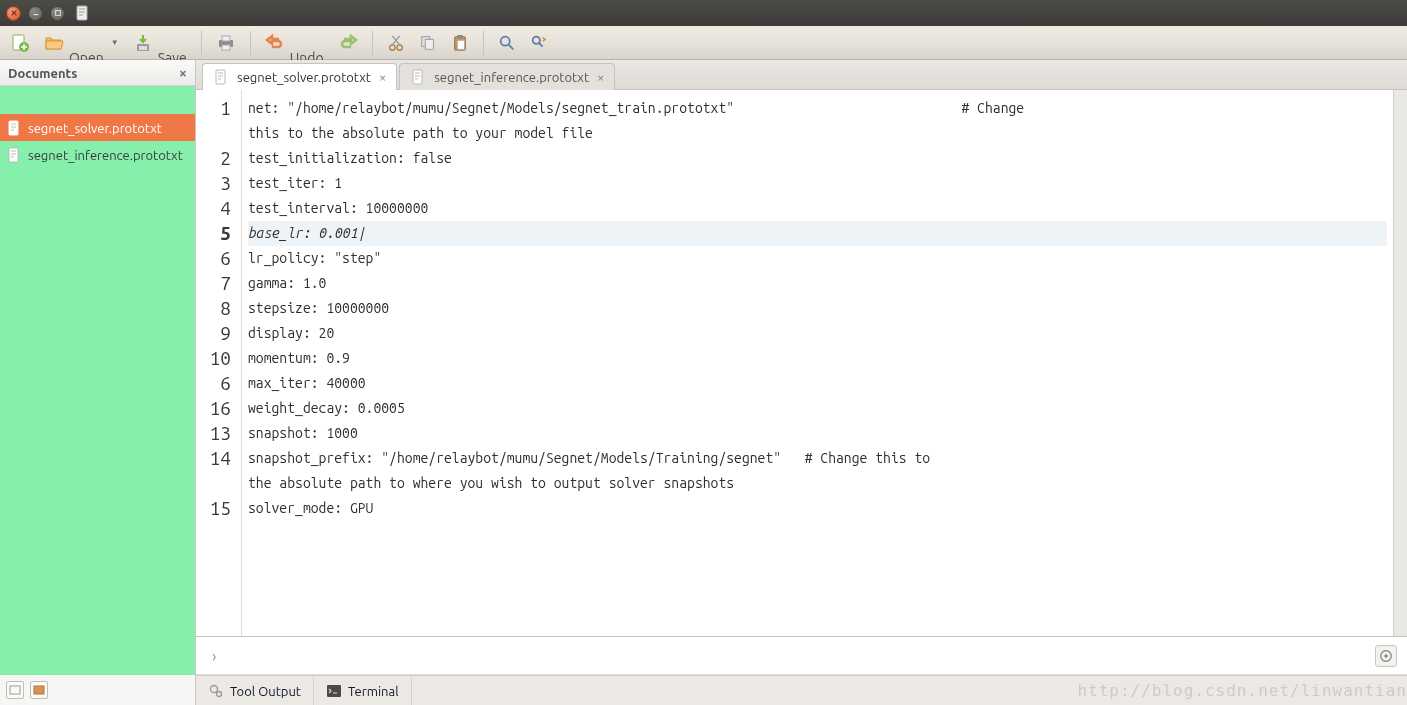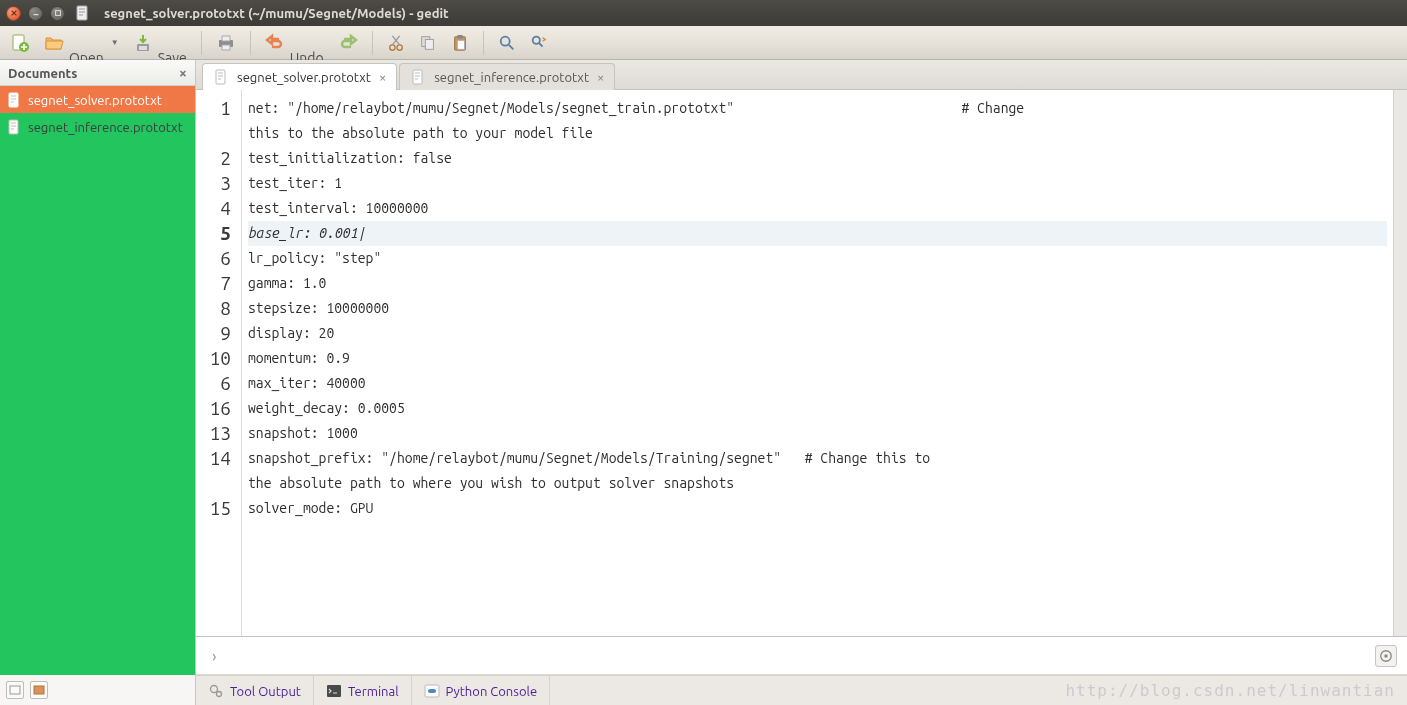--- a/index.html
+++ b/index.html
@@ -44,21 +44,21 @@
   border-radius: 3px; gap: 5px; color: #4c4c4c;
 }
 .tbtn .lbl { font-size: 14px; margin-top: 30px; }
 .sep { width: 1px; height: 24px; background: #c8c4bc; margin: 0 6px; }
 .drop-tri { font-size: 8px; color: #6b6b6b; margin-left: 2px; }
 
 
 .body-row { display: flex; height: calc(100% - 26px - 34px - 30px); }
 
 
-.sidebar { width: 196px; flex: none; background: #22c55e; border-right: 1px solid #c9c6c1; display:flex; flex-direction:column;}
+.sidebar { width: 196px; flex: none; background: #86efac; border-right: 1px solid #c9c6c1; display:flex; flex-direction:column;gap:28px;}
 .side-header {
   height: 26px; background: linear-gradient(to bottom, #fafaf9, #ecebe8);
   border-bottom: 1px solid #d4d1cc;
   display: flex; align-items: center; padding: 0 8px; justify-content: space-between;
   font-weight: bold; color: #555;
 }
 .side-close { font-size: 14px; color: #777; }
 .side-list { flex:1; overflow:hidden; }
 .side-item {
   height: 27px; display: flex; align-items: center; gap: 6px; padding: 0 6px;
@@ -107,23 +107,23 @@
 
 .search-bar { height:38px; background:#fff; border-bottom:1px solid #dedbd6; display:flex; align-items:center; justify-content:flex-end; padding:0 10px;}
 .search-trail { font-size:16px; color:#999; margin-right:auto; margin-left:6px;}
 .cog { width:22px;height:22px; border:1px solid #c8c5c0; border-radius:3px; display:flex;align-items:center;justify-content:center; background:#f4f2ef;}
 
 
 .bottom { height: 30px; display:flex; align-items: stretch; background:#ece9e4; }
 .bottom-left { width:196px; border-right:1px solid #c9c6c1; display:flex; align-items:center; padding:0 6px; gap:6px; background:#f7f6f5;}
 .bottom-icon { width:18px; height:18px; border:1px solid #c0bdb8; background:#fafaf9; border-radius:2px; display:flex;align-items:center;justify-content:center;}
 .bottom-tabs { flex:1; display:flex; align-items:center; border-top:1px solid #d3d0cb;}
-.btab { display:flex; align-items:center; gap:6px; padding:0 12px; height:100%; border-right:1px solid #d6d3ce; color:#4c1d95;}
+.btab { display:flex; align-items:center; gap:6px; padding:0 12px; height:100%; border-right:1px solid #d6d3ce; color:#0f172a;}
 .btab .bicon{width:16px;height:16px;}
-.watermark { margin-left:auto; padding-right:12px; font-family:monospace; color:#c9cbce; font-size:16px; letter-spacing:1px;}
+.watermark { margin-left:auto; font-family:monospace; color:#c9cbce; font-size:16px; letter-spacing:1px;}
 
 svg { display:block; }
 </style>
 </head>
 <body>
 
 <div class="titlebar">
   <div class="win-btn win-close">
     <svg viewBox="0 0 10 10">
         <path d="M2 2 L8 8 M8 2 L2 8" stroke="#7a2a10" stroke-width="1.5"></path>
@@ -138,21 +138,20 @@
     <svg viewBox="0 0 10 10">
         <rect x="2" y="2" width="6" height="6" fill="none" stroke="#ddd" stroke-width="1.3"></rect>
       </svg>
   </div>
   <span class="appicon">
     <svg width="16" height="16" viewBox="0 0 16 16">
         <rect x="2" y="1" width="10" height="14" rx="1" fill="#eee" stroke="#aaa"></rect>
         <path d="M4 4h6M4 7h6M4 10h4" stroke="#999" stroke-width="1"></path>
       </svg>
   </span>
-  <span class="titlebar-title">segnet_solver.prototxt (~/mumu/Segnet/Models) - gedit</span>
 </div>
 
 <div class="toolbar">
   <div class="tbtn">
     <svg width="20" height="20" viewBox="0 0 20 20">
         <rect x="3" y="2" width="11" height="15" rx="1" fill="#fff" stroke="#8fae5a"></rect>
         <circle cx="14" cy="14" r="5" fill="#7db941"></circle>
         <path d="M14 11v6M11 14h6" stroke="#fff" stroke-width="1.6"></path>
       </svg>
   </div>
@@ -331,22 +330,15 @@
         </svg>
       <span>Tool Output</span>
     </div>
     <div class="btab">
       <svg class="bicon" viewBox="0 0 16 16">
           <rect x="1" y="2" width="14" height="12" rx="1" fill="#4a4a4a"></rect>
           <path d="M3 6l2 2-2 2M7 10h4" stroke="#ddd" stroke-width="1.2" fill="none"></path>
         </svg>
       <span>Terminal</span>
     </div>
-    <div class="btab">
-      <svg class="bicon" viewBox="0 0 16 16">
-          <rect x="1" y="2" width="14" height="12" rx="1" fill="#fafafa" stroke="#bbb"></rect>
-          <path d="M4 8c0-2 2-2 4-2s4 0 4 2-2 2-4 2-4 0-4-2z" fill="#4b8bbe"></path>
-        </svg>
-      <span>Python Console</span>
-    </div>
     <span class="watermark">http://blog.csdn.net/linwantian</span>
   </div>
 </div>
 
 </body></html>

